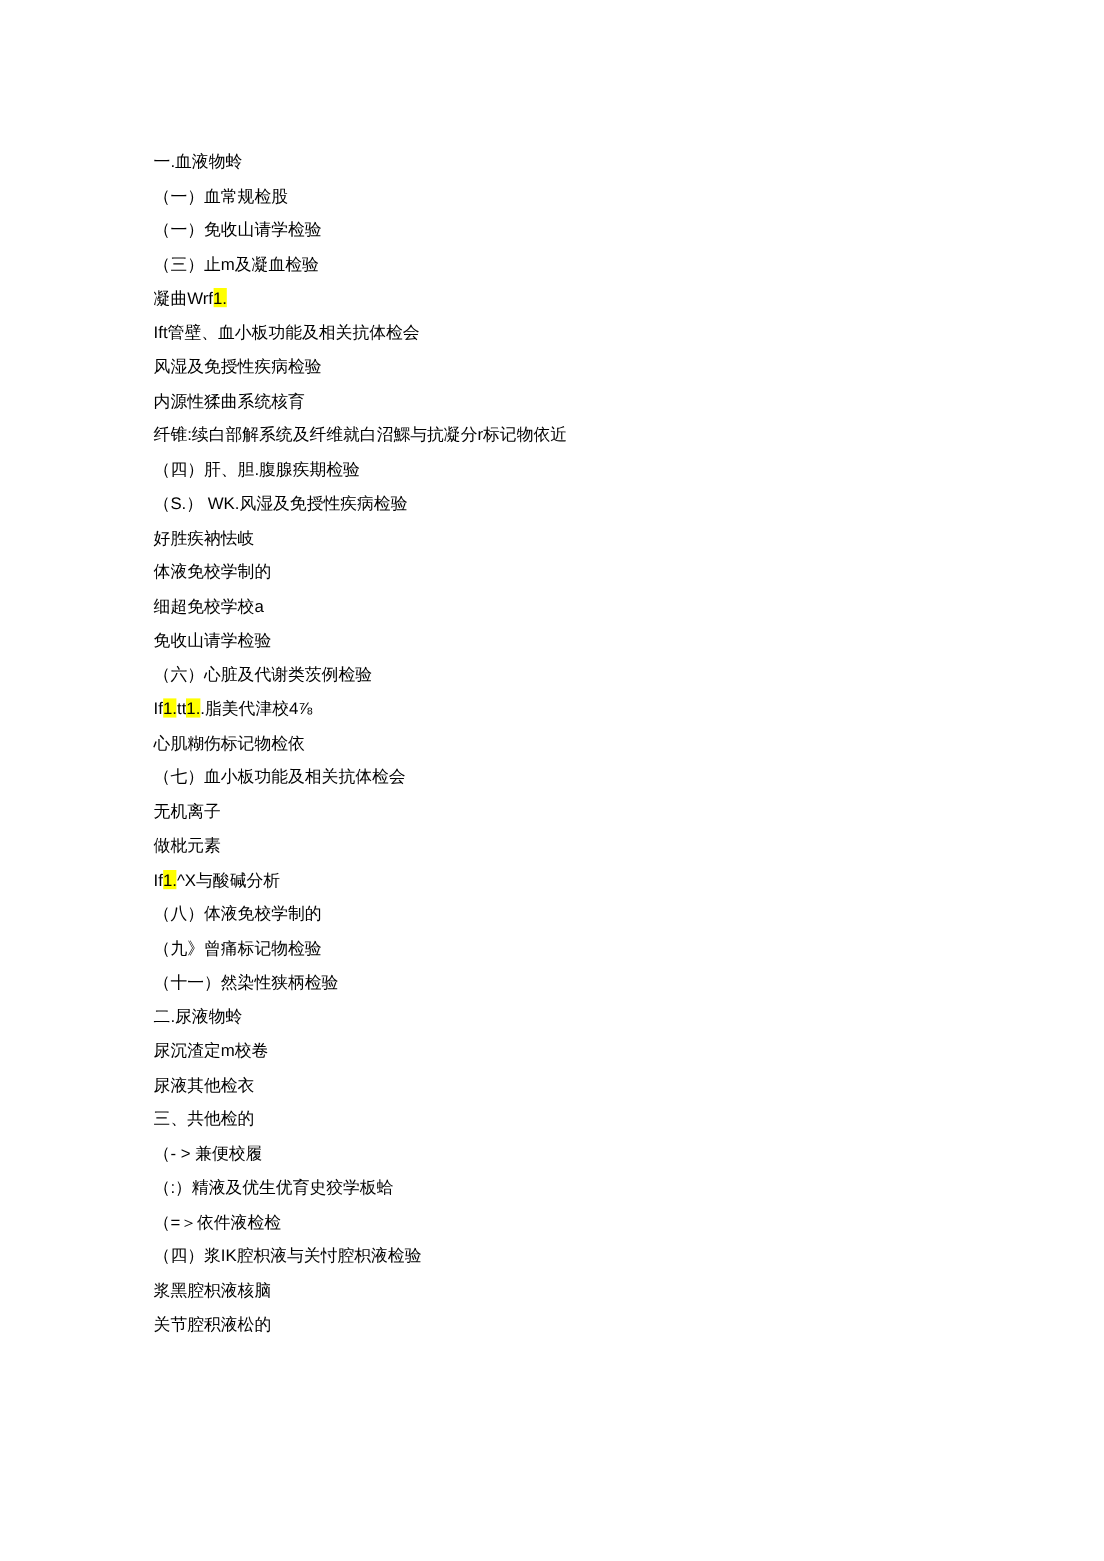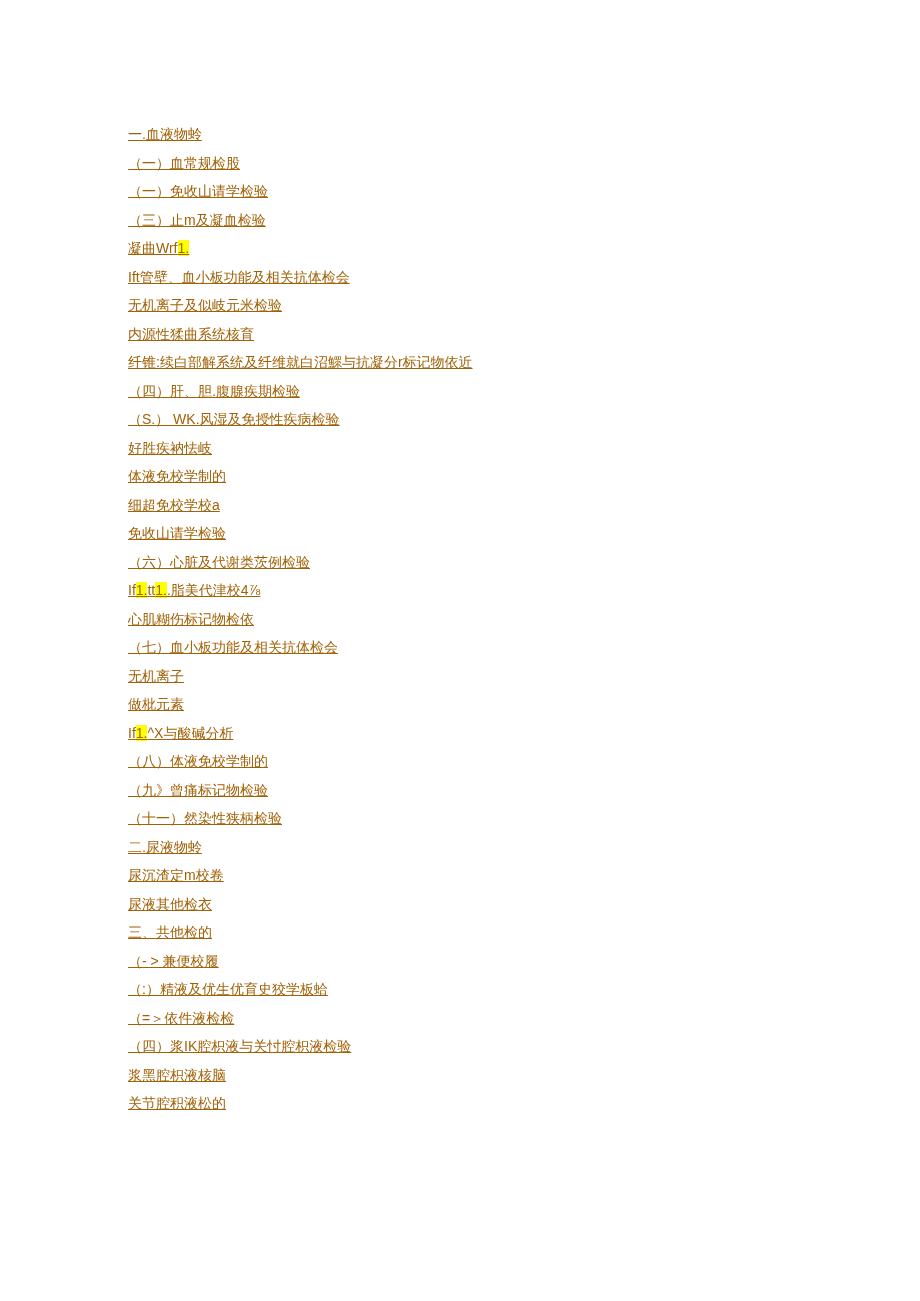--- a/index.html
+++ b/index.html
@@ -9,39 +9,38 @@
     }
     body {
       font-family: "Microsoft YaHei", "SimSun", sans-serif;
       background: #ffffff;
       width: 920px;
       padding: 120px 128px 60px 128px;
     }
     .line {
       font-size: 14px;
       line-height: 28.5px;
-      color: #a16207;
+      color: #000000;
       white-space: nowrap;
-      text-decoration: underline;
     }
     .highlight {
       background-color: #ffff00;
     }
   </style>
 </head>
 <body>
 
 <div id="content">
     <div class="line"><span>一.血液物蛉</span></div>
     <div class="line"><span>（一）血常规检股</span></div>
     <div class="line"><span>（一）免收山请学检验</span></div>
     <div class="line"><span>（三）止m及凝血检验</span></div>
     <div class="line"><span>凝曲Wrf</span><span class="highlight">1.</span></div>
     <div class="line"><span>Ift管壁、血小板功能及相关抗体检会</span></div>
-    <div class="line"><span>无机离子及似岐元米检验</span></div>
+    <div class="line"><span>风湿及免授性疾病检验</span></div>
     <div class="line"><span>内源性猱曲系统核育</span></div>
     <div class="line"><span>纤锥:续白部解系统及纤维就白沼鰥与抗凝分r标记物依近</span></div>
     <div class="line"><span>（四）肝、胆.腹腺疾期检验</span></div>
     <div class="line"><span>（S.） WK.风湿及免授性疾病检验</span></div>
     <div class="line"><span>好胜疾衲怯岐</span></div>
     <div class="line"><span>体液免校学制的</span></div>
     <div class="line"><span>细超免校学校a</span></div>
     <div class="line"><span>免收山请学检验</span></div>
     <div class="line"><span>（六）心脏及代谢类茨例检验</span></div>
     <div class="line"><span>If</span><span class="highlight">1.</span><span>tt</span><span class="highlight">1.</span><span>.脂美代津校4⅞</span></div>

